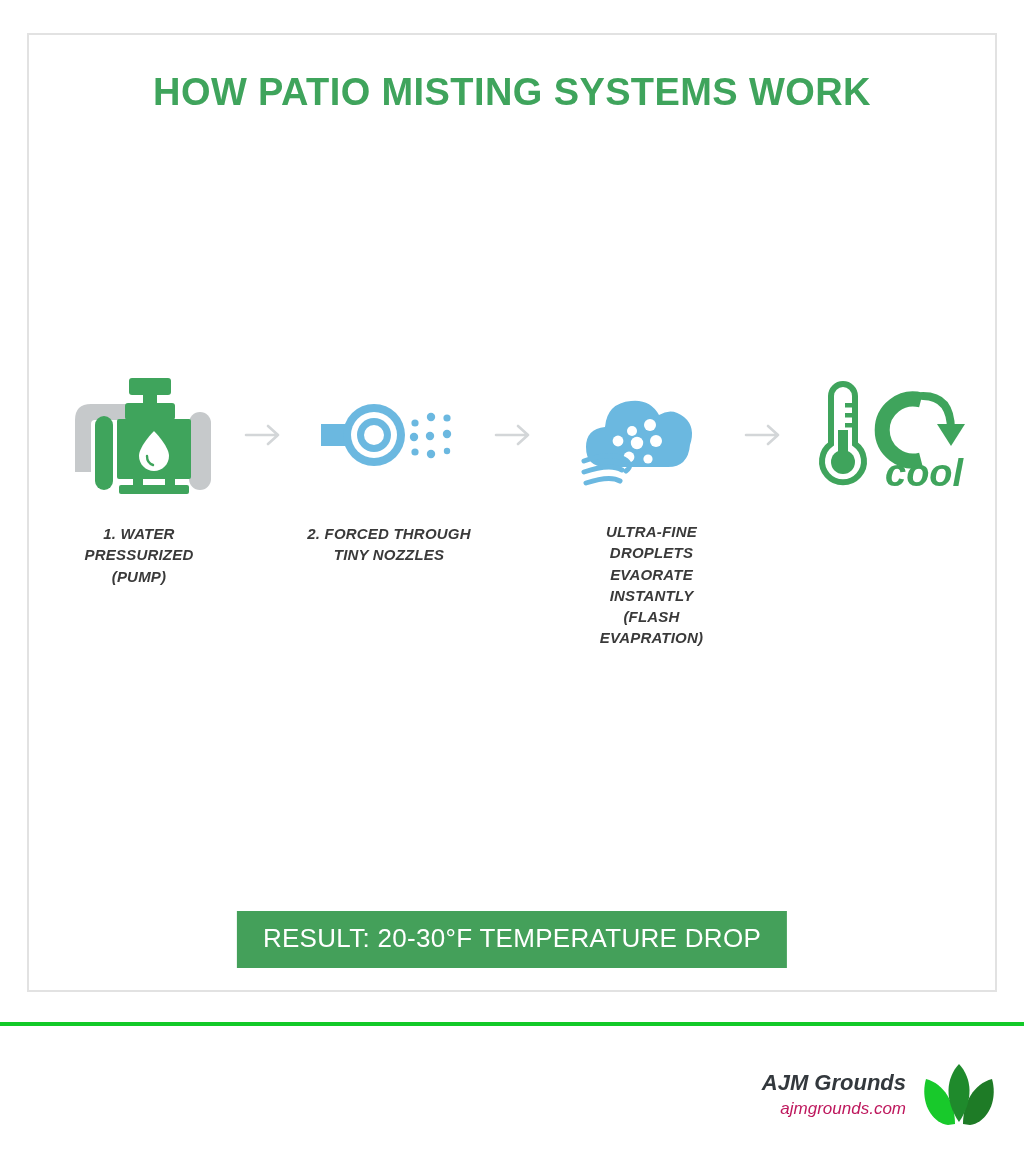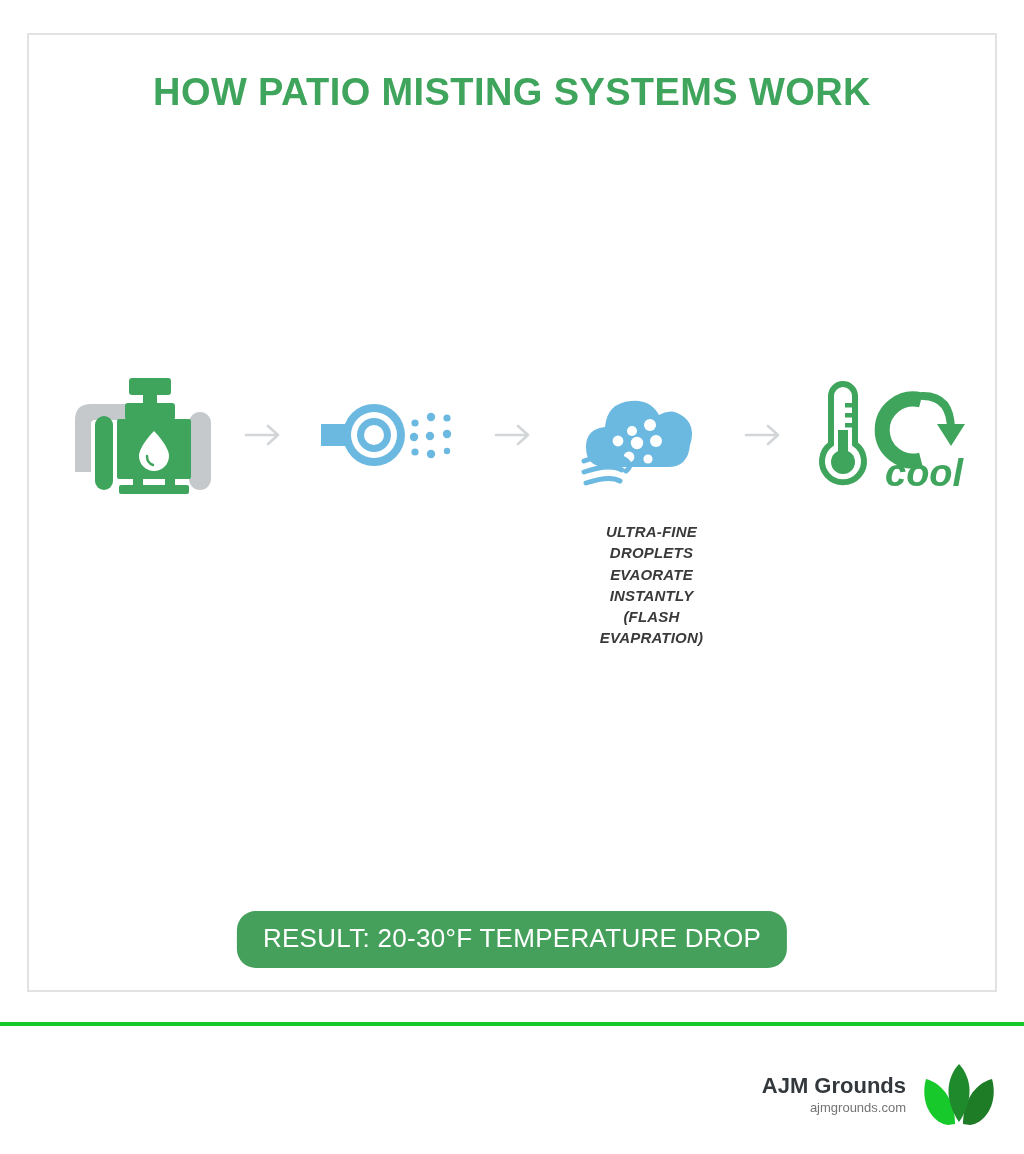--- a/index.html
+++ b/index.html
@@ -103,41 +103,41 @@
     transform: translateX(-50%);
     top: 876px;
     background: #44a05a;
     color: #ffffff;
     font-family: "Liberation Sans", sans-serif;
     font-size: 26px;
     font-weight: normal;
     letter-spacing: 0.3px;
     padding: 12px 26px 14px 26px;
     white-space: nowrap;
-    border-radius: 19px;
   }
 
   
   .green-rule {
     position: absolute;
     left: 0;
     top: 1022px;
     width: 1024px;
     height: 4px;
     background: #12c928;
   }
 
   
   .footer {
     position: absolute;
     left: 0;
     top: 1026px;
     width: 1024px;
     height: 128px;
     background: #ffffff;
+    font-style: italic;
   }
 
   .footer-inner {
     position: absolute;
     right: 28px;
     top: 36px;
     display: flex;
     align-items: center;
     gap: 16px;
   }
@@ -147,23 +147,23 @@
   .brand-name {
     font-family: "Liberation Sans", sans-serif;
     font-size: 22px;
     font-weight: bold;
     color: #33383d;
     line-height: 1.15;
   }
 
   .brand-url {
     font-family: "Liberation Sans", sans-serif;
-    font-size: 13px;
+    font-size: 17px;
     font-weight: normal;
-    color: #737373;
+    color: #be185d;
     line-height: 1.3;
     margin-top: 2px;
   }
 
   .brand-logo { width: 74px; height: 66px; display: block; }
 </style>
 </head>
 <body>
 
 <div class="page">
@@ -190,20 +190,25 @@
 
             <rect x="54" y="43" width="74" height="60" rx="2" fill="#3fa45c"></rect>
 
             <rect x="70" y="103" width="10" height="10" fill="#3fa45c"></rect>
             <rect x="102" y="103" width="10" height="10" fill="#3fa45c"></rect>
             <rect x="56" y="109" width="70" height="9" rx="2" fill="#3fa45c"></rect>
 
             <path d="M91 55 C91 55 76 70 76 80 C76 88.3 82.7 95 91 95 C99.3 95 106 88.3 106 80 C106 70 91 55 91 55 Z" fill="#ffffff"></path>
             <path d="M84 80 Q84 87 90 89" stroke="#3fa45c" stroke-width="2.4" fill="none" stroke-linecap="round"></path>
           </svg>
+        </div>
+        <div class="step-label">
+          <div>1. WATER</div>
+          <div>PRESSURIZED</div>
+          <div>(PUMP)</div>
         </div>
       </div>
 
       <div class="arrow">
         <svg width="40" height="26" viewBox="0 0 40 26">
           <path d="M2 13 L34 13 M24 4 L34 13 L24 22" stroke="#d3d6d8" stroke-width="2.6" fill="none" stroke-linecap="round" stroke-linejoin="round"></path>
         </svg>
       </div>
 
       <div class="step step-2">
@@ -221,20 +226,24 @@
             <circle cx="112" cy="25" r="4.2" fill="#6bb8e0"></circle>
             <circle cx="128" cy="26" r="3.6" fill="#6bb8e0"></circle>
             <circle cx="95" cy="45" r="4.2" fill="#6bb8e0"></circle>
             <circle cx="111" cy="44" r="4.2" fill="#6bb8e0"></circle>
             <circle cx="128" cy="42" r="4.2" fill="#6bb8e0"></circle>
             <circle cx="96" cy="60" r="3.6" fill="#6bb8e0"></circle>
             <circle cx="112" cy="62" r="4.2" fill="#6bb8e0"></circle>
             <circle cx="128" cy="59" r="3.2" fill="#6bb8e0"></circle>
           </svg>
         </div>
+        <div class="step-label">
+          <div>2. FORCED THROUGH</div>
+          <div>TINY NOZZLES</div>
+        </div>
       </div>
 
       <div class="arrow">
         <svg width="40" height="26" viewBox="0 0 40 26">
           <path d="M2 13 L34 13 M24 4 L34 13 L24 22" stroke="#d3d6d8" stroke-width="2.6" fill="none" stroke-linecap="round" stroke-linejoin="round"></path>
         </svg>
       </div>
 
       <div class="step step-3">
         <div class="icon-box">

